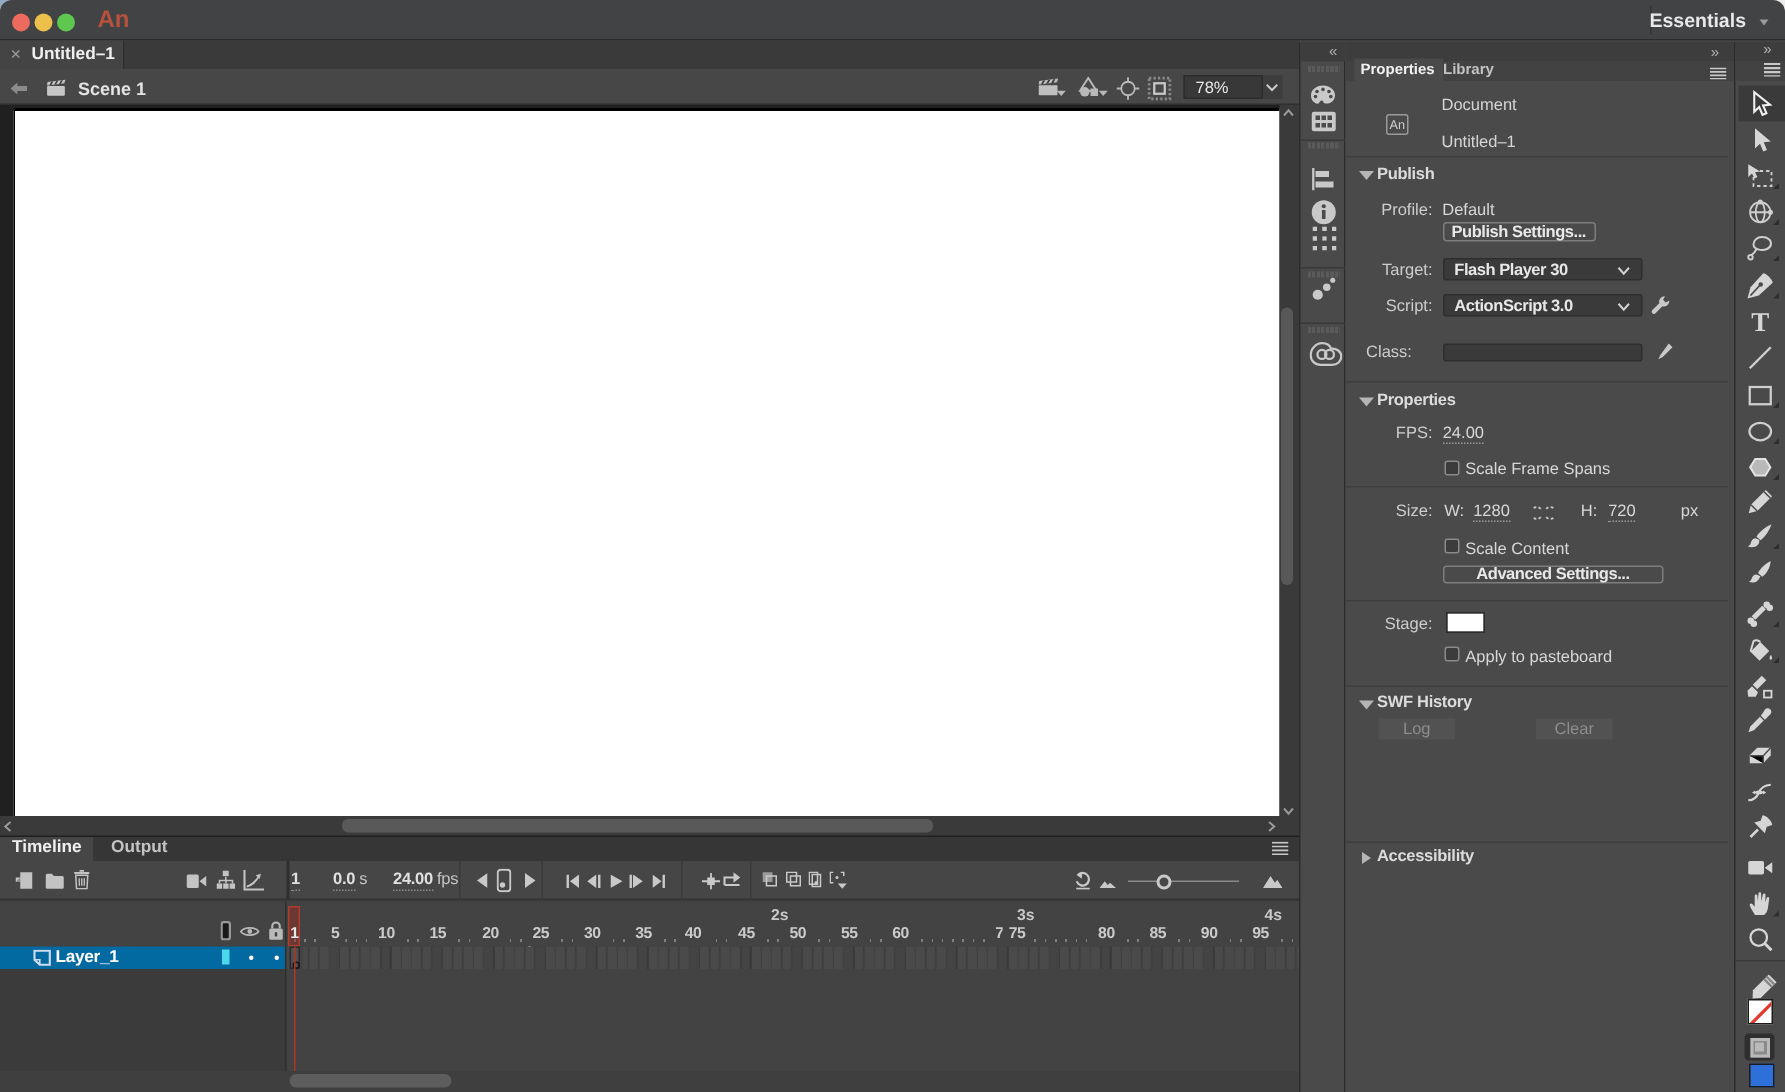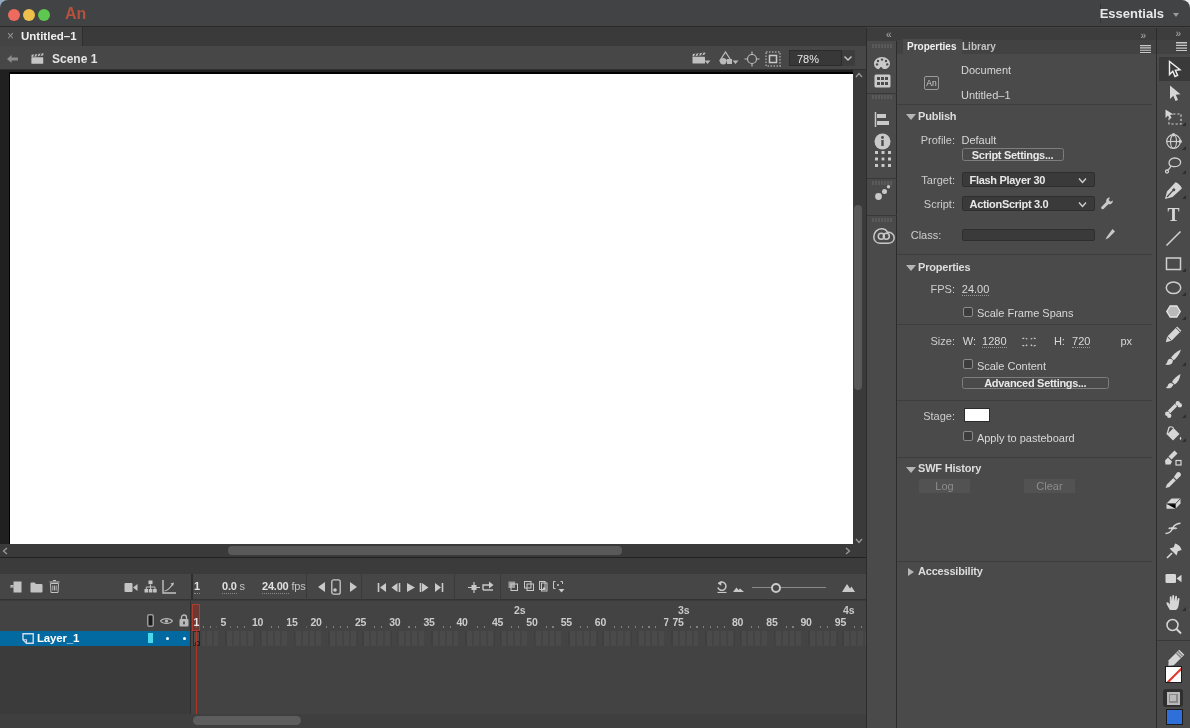--- a/index.html
+++ b/index.html
@@ -184,20 +184,27 @@
       <svg class="abs" style="left:2px;top:3px;" width="6" height="8" viewBox="0 0 6 8">
           <path d="M5 1 L1.5 4 L5 7" stroke="#9a9a9a" stroke-width="1.3" fill="none"></path>
         </svg>
       <svg class="abs" style="left:845px;top:3px;" width="6" height="8" viewBox="0 0 6 8">
           <path d="M1 1 L4.5 4 L1 7" stroke="#9a9a9a" stroke-width="1.3" fill="none"></path>
         </svg>
     </div>
   </div>
 
   <div id="tl" class="abs">
+    <div id="tltabs">
+        <div id="tltab1">Timeline</div>
+        <div id="tltab2">Output</div>
+      <svg class="abs" style="left:848px;top:3px;" width="11" height="9" viewBox="0 0 11 9">
+          <path d="M0 0.7 L11 0.7 M0 3.3 L11 3.3 M0 5.9 L11 5.9 M0 8.5 L11 8.5" stroke="#c9c9c9" stroke-width="1.1"></path>
+        </svg>
+    </div>
     <div id="tlctrl">
 
       <svg class="abs" style="left:10px;top:7px;" width="12" height="12" viewBox="0 0 12 12">
           <path d="M3.5 0.5 L11.5 0.5 L11.5 11.5 L3.5 11.5 L3.5 7 L0.5 7 L0.5 4 L3.5 4 Z" fill="#c3c3c3"></path>
           <path d="M3.5 4 L0.5 7 L3.5 7 Z" fill="#8a8a8a"></path>
         </svg>
       <svg class="abs" style="left:30px;top:8px;" width="13" height="11" viewBox="0 0 13 11">
           <path d="M0.5 1.5 A1 1 0 0 1 1.5 0.5 L4.5 0.5 L6 2 L11.5 2 A1 1 0 0 1 12.5 3 L12.5 9.5 A1 1 0 0 1 11.5 10.5 L1.5 10.5 A1 1 0 0 1 0.5 9.5 Z" fill="#c3c3c3"></path>
         </svg>
       <svg class="abs" style="left:49px;top:6px;" width="11" height="13" viewBox="0 0 11 13">
@@ -306,21 +313,21 @@
       <div id="tlruler">
 
         <span class="abs" style="left:160px;top:3px;font-size:10.5px;font-weight:bold;color:#c9c9c9;margin-top:25px;">1s</span>
         <span class="abs" style="left:324px;top:3px;font-size:10.5px;font-weight:bold;color:#c9c9c9;">2s</span>
         <span class="abs" style="left:488px;top:3px;font-size:10.5px;font-weight:bold;color:#c9c9c9;">3s</span>
         <span class="abs" style="left:653px;top:3px;font-size:10.5px;font-weight:bold;color:#c9c9c9;">4s</span>
         <div id="ticks"></div>
         <span class="rn" style="left:33.4px;">5</span>
         <span class="rn" style="left:67.6px;">10</span>
         <span class="rn" style="left:101.9px;">15</span>
-        <span class="rn" style="left:126px;">20</span>
+        <span class="rn" style="left:137px;">20</span>
         <span class="rn" style="left:170.5px;">25</span>
         <span class="rn" style="left:204.8px;">30</span>
         <span class="rn" style="left:239px;">35</span>
         <span class="rn" style="left:272px;">40</span>
         <span class="rn" style="left:307.6px;">45</span>
         <span class="rn" style="left:341.9px;">50</span>
         <span class="rn" style="left:376.2px;">55</span>
         <span class="rn" style="left:410.4px;">60</span>
         <span class="rn" style="left:434px;margin-left:44px;">65</span>
         <span class="rn" style="left:479px;">70</span>
@@ -455,21 +462,21 @@
 
     <div class="abs" style="left:27px;top:48px;width:15px;height:14px;border:1px solid #9a9a9a;border-radius:2px;color:#cfcfcf;font-size:8.5px;text-align:center;line-height:13px;">An</div>
     <div class="abs" style="left:64px;top:36px;">Document</div>
     <div class="abs" style="left:64px;top:60.5px;">Untitled–1</div>
     <div class="hdiv" style="top:76px;"></div>
 
     <div class="abs tri-d" style="left:9px;top:86px;"></div>
     <div class="abs shead" style="left:21px;top:81.5px;">Publish</div>
     <div class="lbl" style="left:0px;top:105.5px;width:58px;">Profile:</div>
     <div class="val" style="left:64.5px;top:105.5px;">Default</div>
-    <div class="btn" style="left:64.5px;top:120px;width:102px;height:13px;line-height:12px;">Script Settings...</div>
+    <div class="btn" style="left:64.5px;top:120px;width:102px;height:13px;line-height:12px;">Publish Settings...</div>
     <div class="lbl" style="left:0px;top:145.5px;width:58px;">Target:</div>
     <div class="drop" style="left:64.5px;top:144px;width:133px;height:15px;">
         <span style="position:absolute;left:7px;top:1px;">Flash Player 30</span>
         <svg style="position:absolute;right:7px;top:4px;" width="9" height="7" viewBox="0 0 9 7">
           <path d="M1 1.5 L4.5 5.5 L8 1.5" stroke="#cfcfcf" stroke-width="1.4" fill="none"></path>
         </svg>
       </div>
     <div class="lbl" style="left:0px;top:169.5px;width:58px;">Script:</div>
     <div class="drop" style="left:64.5px;top:168px;width:133px;height:15px;">
         <span style="position:absolute;left:7px;top:1px;">ActionScript 3.0</span>

